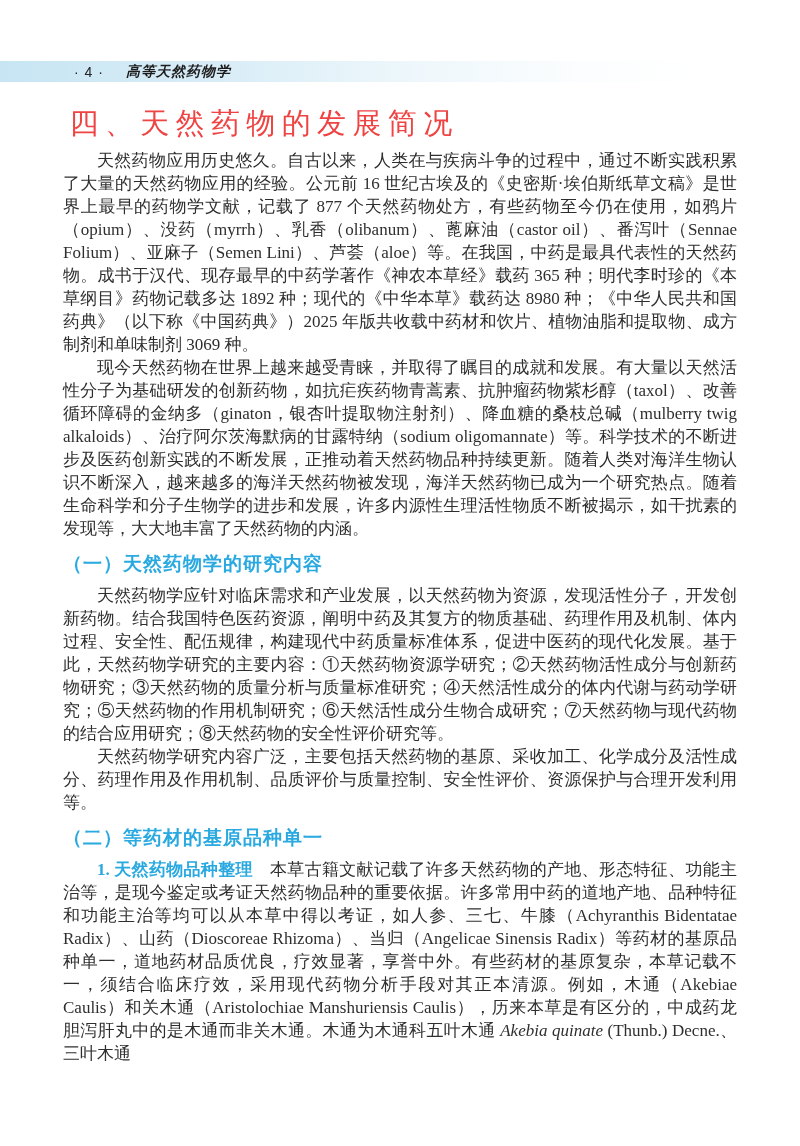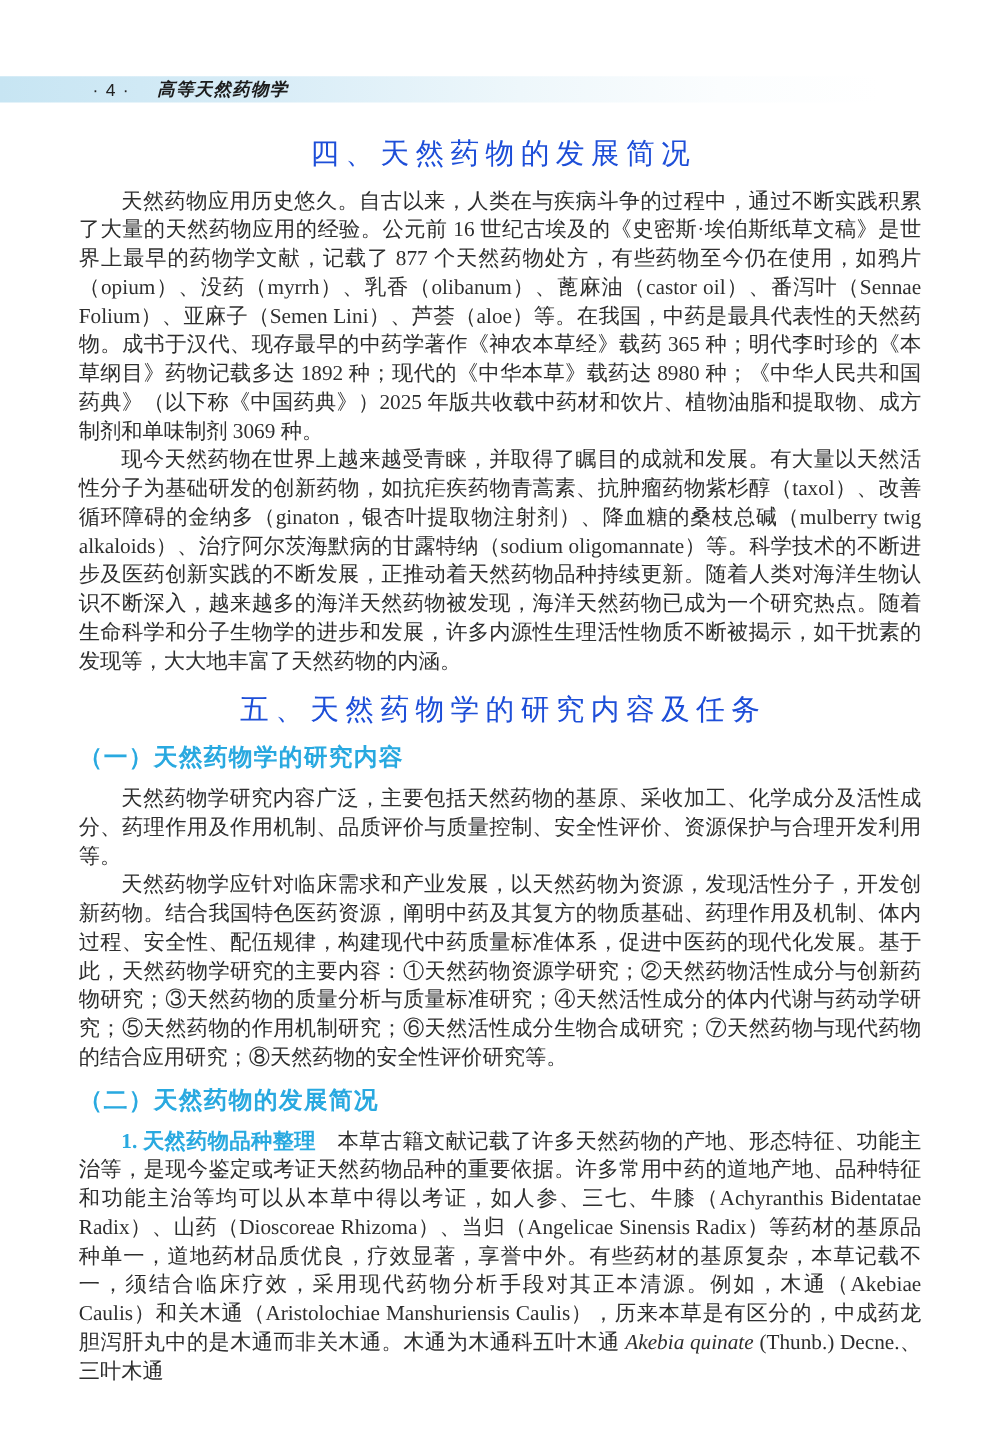--- a/index.html
+++ b/index.html
@@ -36,23 +36,23 @@
     text-align:justify;
   }
   .para{
     margin:0;text-indent:2em;
     word-break:break-word;
   }
   .para.noindent{text-indent:0;}
   .sec-heading{
     font-family:"DejaVu Serif","Liberation Serif",serif;
     font-weight:400;
-    font-size:23px;line-height:30px;
-    color:#1d4ed8;
-    text-align:center;
+    font-size:29px;line-height:30px;
+    color:#ef4444;
+    text-align:left;
     letter-spacing:0.22em;
     text-indent:0.22em;
     margin:13px 0 11px 0;
   }
   .sub-heading{
     font-family:"Liberation Sans","DejaVu Sans",sans-serif;
     font-weight:bold;
     font-size:19px;line-height:24px;
     color:var(--accent);
     text-align:left;text-indent:0;
@@ -71,19 +71,18 @@
 
 <div class="header-bar">
   <span class="pagenum">· 4 ·</span>
   <span class="booktitle">高等天然药物学</span>
 </div>
 
 <div class="page-content">
     <h2 class="sec-heading">四、天然药物的发展简况</h2>
     <p class="para">天然药物应用历史悠久。自古以来，人类在与疾病斗争的过程中，通过不断实践积累了大量的天然药物应用的经验。公元前 16 世纪古埃及的《史密斯·埃伯斯纸草文稿》是世界上最早的药物学文献，记载了 877 个天然药物处方，有些药物至今仍在使用，如鸦片（opium）、没药（myrrh）、乳香（olibanum）、蓖麻油（castor oil）、番泻叶（Sennae Folium）、亚麻子（Semen Lini）、芦荟（aloe）等。在我国，中药是最具代表性的天然药物。成书于汉代、现存最早的中药学著作《神农本草经》载药 365 种；明代李时珍的《本草纲目》药物记载多达 1892 种；现代的《中华本草》载药达 8980 种；《中华人民共和国药典》（以下称《中国药典》）2025 年版共收载中药材和饮片、植物油脂和提取物、成方制剂和单味制剂 3069 种。</p>
     <p class="para">现今天然药物在世界上越来越受青睐，并取得了瞩目的成就和发展。有大量以天然活性分子为基础研发的创新药物，如抗疟疾药物青蒿素、抗肿瘤药物紫杉醇（taxol）、改善循环障碍的金纳多（ginaton，银杏叶提取物注射剂）、降血糖的桑枝总碱（mulberry twig alkaloids）、治疗阿尔茨海默病的甘露特纳（sodium oligomannate）等。科学技术的不断进步及医药创新实践的不断发展，正推动着天然药物品种持续更新。随着人类对海洋生物认识不断深入，越来越多的海洋天然药物被发现，海洋天然药物已成为一个研究热点。随着生命科学和分子生物学的进步和发展，许多内源性生理活性物质不断被揭示，如干扰素的发现等，大大地丰富了天然药物的内涵。</p>
-    <h2 class="sec-heading">五、天然药物学的研究内容及任务</h2>
     <h3 class="sub-heading">（一）天然药物学的研究内容</h3>
+    <p class="para">天然药物学应针对临床需求和产业发展，以天然药物为资源，发现活性分子，开发创新药物。结合我国特色医药资源，阐明中药及其复方的物质基础、药理作用及机制、体内过程、安全性、配伍规律，构建现代中药质量标准体系，促进中医药的现代化发展。基于此，天然药物学研究的主要内容：①天然药物资源学研究；②天然药物活性成分与创新药物研究；③天然药物的质量分析与质量标准研究；④天然活性成分的体内代谢与药动学研究；⑤天然药物的作用机制研究；⑥天然活性成分生物合成研究；⑦天然药物与现代药物的结合应用研究；⑧天然药物的安全性评价研究等。</p>
     <p class="para">天然药物学研究内容广泛，主要包括天然药物的基原、采收加工、化学成分及活性成分、药理作用及作用机制、品质评价与质量控制、安全性评价、资源保护与合理开发利用等。</p>
-    <p class="para">天然药物学应针对临床需求和产业发展，以天然药物为资源，发现活性分子，开发创新药物。结合我国特色医药资源，阐明中药及其复方的物质基础、药理作用及机制、体内过程、安全性、配伍规律，构建现代中药质量标准体系，促进中医药的现代化发展。基于此，天然药物学研究的主要内容：①天然药物资源学研究；②天然药物活性成分与创新药物研究；③天然药物的质量分析与质量标准研究；④天然活性成分的体内代谢与药动学研究；⑤天然药物的作用机制研究；⑥天然活性成分生物合成研究；⑦天然药物与现代药物的结合应用研究；⑧天然药物的安全性评价研究等。</p>
-    <h3 class="sub-heading">（二）天然药物的发展简况</h3>
+    <h3 class="sub-heading">（二）等药材的基原品种单一</h3>
     <p class="para"><span class="run-lead">1. 天然药物品种整理</span><span>　本草古籍文献记载了许多天然药物的产地、形态特征、功能主治等，是现今鉴定或考证天然药物品种的重要依据。许多常用中药的道地产地、品种特征和功能主治等均可以从本草中得以考证，如人参、三七、牛膝（Achyranthis Bidentatae Radix）、山药（Dioscoreae Rhizoma）、当归（Angelicae Sinensis Radix）等药材的基原品种单一，道地药材品质优良，疗效显著，享誉中外。有些药材的基原复杂，本草记载不一，须结合临床疗效，采用现代药物分析手段对其正本清源。例如，木通（Akebiae Caulis）和关木通（Aristolochiae Manshuriensis Caulis），历来本草是有区分的，中成药龙胆泻肝丸中的是木通而非关木通。木通为木通科五叶木通 </span><span class="run-italic">Akebia quinate</span><span> (Thunb.) Decne.、三叶木通 </span></p>
   </div>
 
 </body></html>

